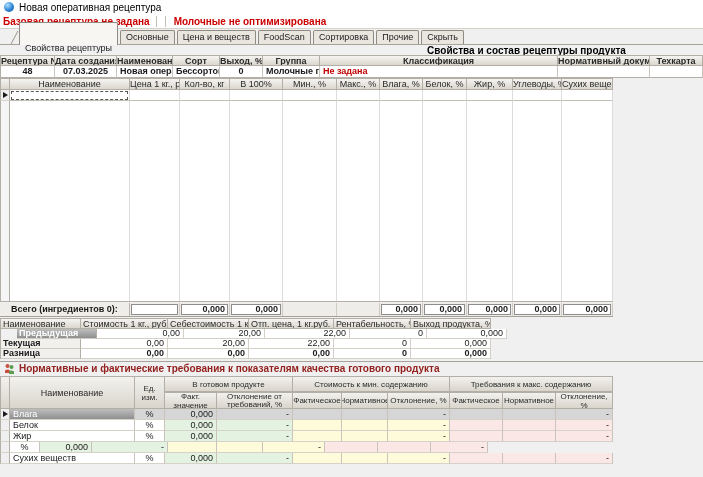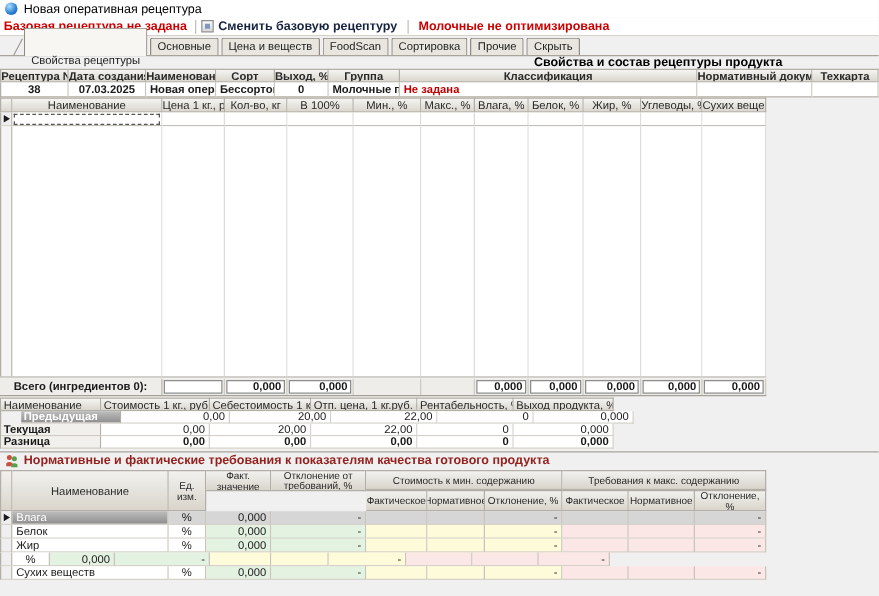--- a/index.html
+++ b/index.html
@@ -178,24 +178,20 @@
 <body>
 
 <div class="titlebar">
   <span class="app-icon"></span>
   <span class="win-title">Новая оперативная рецептура</span>
 </div>
 
 <div class="toolbar">
   <span class="tb-red" style="margin-left:3px;">Базовая рецептура не задана</span>
   <span class="tb-sep" style="margin-left:6px;"></span>
-  <button class="tb-btn" style="margin-left:4px;">
-    <span class="tb-btn-icon"></span>
-    <span>Сменить базовую рецептуру</span>
-  </button>
   <span class="tb-sep" style="margin-left:8px;"></span>
   <span class="tb-red" style="margin-left:8px;">Молочные не оптимизирована</span>
 </div>
 
 <div class="tabstrip">
   <span class="tab-slant"></span>
   <span class="tab active">Свойства рецептуры</span>
   <span class="tab">Основные</span>
   <span class="tab">Цена и веществ</span>
   <span class="tab">FoodScan</span>
@@ -212,21 +208,21 @@
     <div class="hcell w62">Дата создания</div>
     <div class="hcell w56">Наименование</div>
     <div class="hcell w47">Сорт</div>
     <div class="hcell w43">Выход, %</div>
     <div class="hcell w57">Группа</div>
     <div class="hcell w238">Классификация</div>
     <div class="hcell w92">Нормативный документ</div>
     <div class="hcell w53">Техкарта</div>
   </div>
   <div class="grid-row">
-    <div class="vcell w55" style="border-left:1px solid #b3afa6;">38</div>
+    <div class="vcell w55" style="border-left:1px solid #b3afa6;">48</div>
     <div class="vcell w62">07.03.2025</div>
     <div class="vcell w56 lft">Новая операти...</div>
     <div class="vcell w47 lft">Бессортовой</div>
     <div class="vcell w43">0</div>
     <div class="vcell w57 lft">Молочные прод...</div>
     <div class="vcell w238 lft red-text">Не задана</div>
     <div class="vcell w92"></div>
     <div class="vcell w53"></div>
   </div>
 </div>
@@ -355,20 +351,21 @@
   </svg>
   <span>Нормативные и фактические требования к показателям качества готового продукта</span>
 </div>
 
 <div class="qtable">
   <div class="qh">
     <div class="qhc w10" style="height:33px;border-left:1px solid #b3afa6;"></div>
     <div class="qhc w125" style="height:33px;font-size:9px;">Наименование</div>
     <div class="qhc w30" style="height:33px;">Ед. изм.</div>
     <div class="qstack w128">
+      <div class="qhc w128" style="height:16px;">В готовом продукте</div>
       <div class="qsub">
         <div class="qhc w52" style="height:17px;">Факт. значение</div>
         <div class="qhc w76" style="height:17px;line-height:8px;">Отклонение от требований, %</div>
       </div>
     </div>
     <div class="qstack w157">
       <div class="qhc w157" style="height:16px;">Стоимость к мин. содержанию</div>
       <div class="qsub">
         <div class="qhc w49" style="height:17px;">Фактическое</div>
         <div class="qhc w46" style="height:17px;">Нормативное</div>

